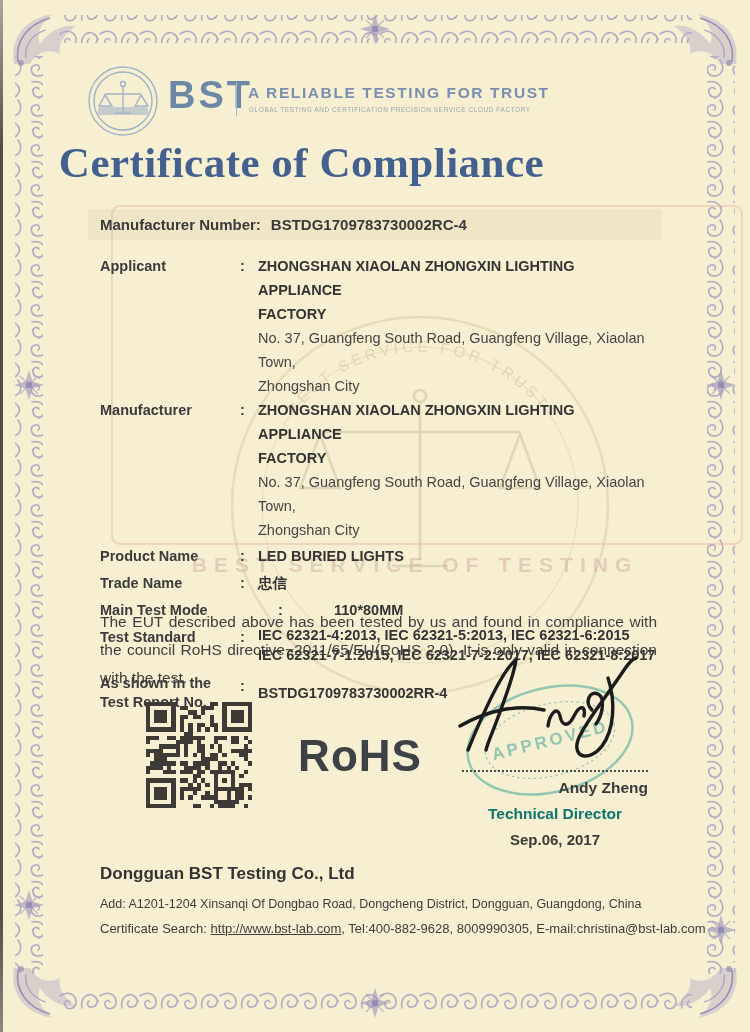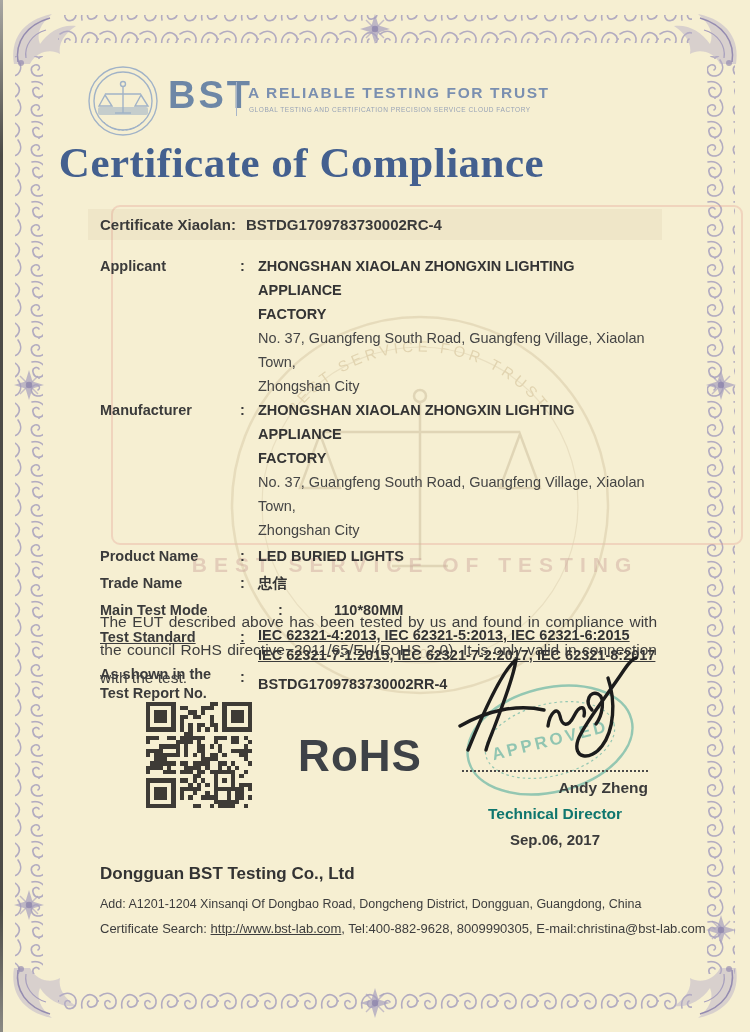--- a/index.html
+++ b/index.html
@@ -142,21 +142,21 @@
   </svg>
   <div class="abs brand">BST</div>
   <div class="abs brand-divider"></div>
   <div class="abs tagline">A RELIABLE TESTING FOR TRUST</div>
   <div class="abs tagline-sub">GLOBAL TESTING AND CERTIFICATION PRECISION SERVICE CLOUD FACTORY</div>
 
   <div class="abs title">Certificate of Compliance</div>
 
   <div class="abs certband"></div>
   <div class="abs certline">
-    <span>Certificate Xiaolan:</span><span class="num">BSTDG1709783730002RC-4</span>
+    <span>Manufacturer Number:</span><span class="num">BSTDG1709783730002RC-4</span>
   </div>
 
   <div class="abs fields" id="fields">
       <div class="frow" style="margin-bottom: 0px;">
         <div class="flabel">
           <div>Applicant</div>
         </div>
         <div class="fcolon">:</div>
         <div class="fval">
           <div class="vb">ZHONGSHAN XIAOLAN ZHONGXIN LIGHTING APPLIANCE</div>
@@ -197,21 +197,21 @@
       </div>
       <div class="frow" style="margin-bottom: 3px; gap: 40px;">
         <div class="flabel">
           <div>Main Test Mode</div>
         </div>
         <div class="fcolon">:</div>
         <div class="fval">
           <div class="vb">110*80MM</div>
         </div>
       </div>
-      <div class="frow" style=" text-decoration: underline;">
+      <div class="frow" style="margin-bottom: 9px;">
         <div class="flabel">
           <div>Test Standard</div>
         </div>
         <div class="fcolon">:</div>
         <div class="fval tight">
           <div class="vb">IEC 62321-4:2013, IEC 62321-5:2013, IEC 62321-6:2015</div>
           <div class="vb">IEC 62321-7-1:2015, IEC 62321-7-2:2017, IEC 62321-8:2017</div>
         </div>
       </div>
       <div class="frow" style="margin-bottom: 0px;">

